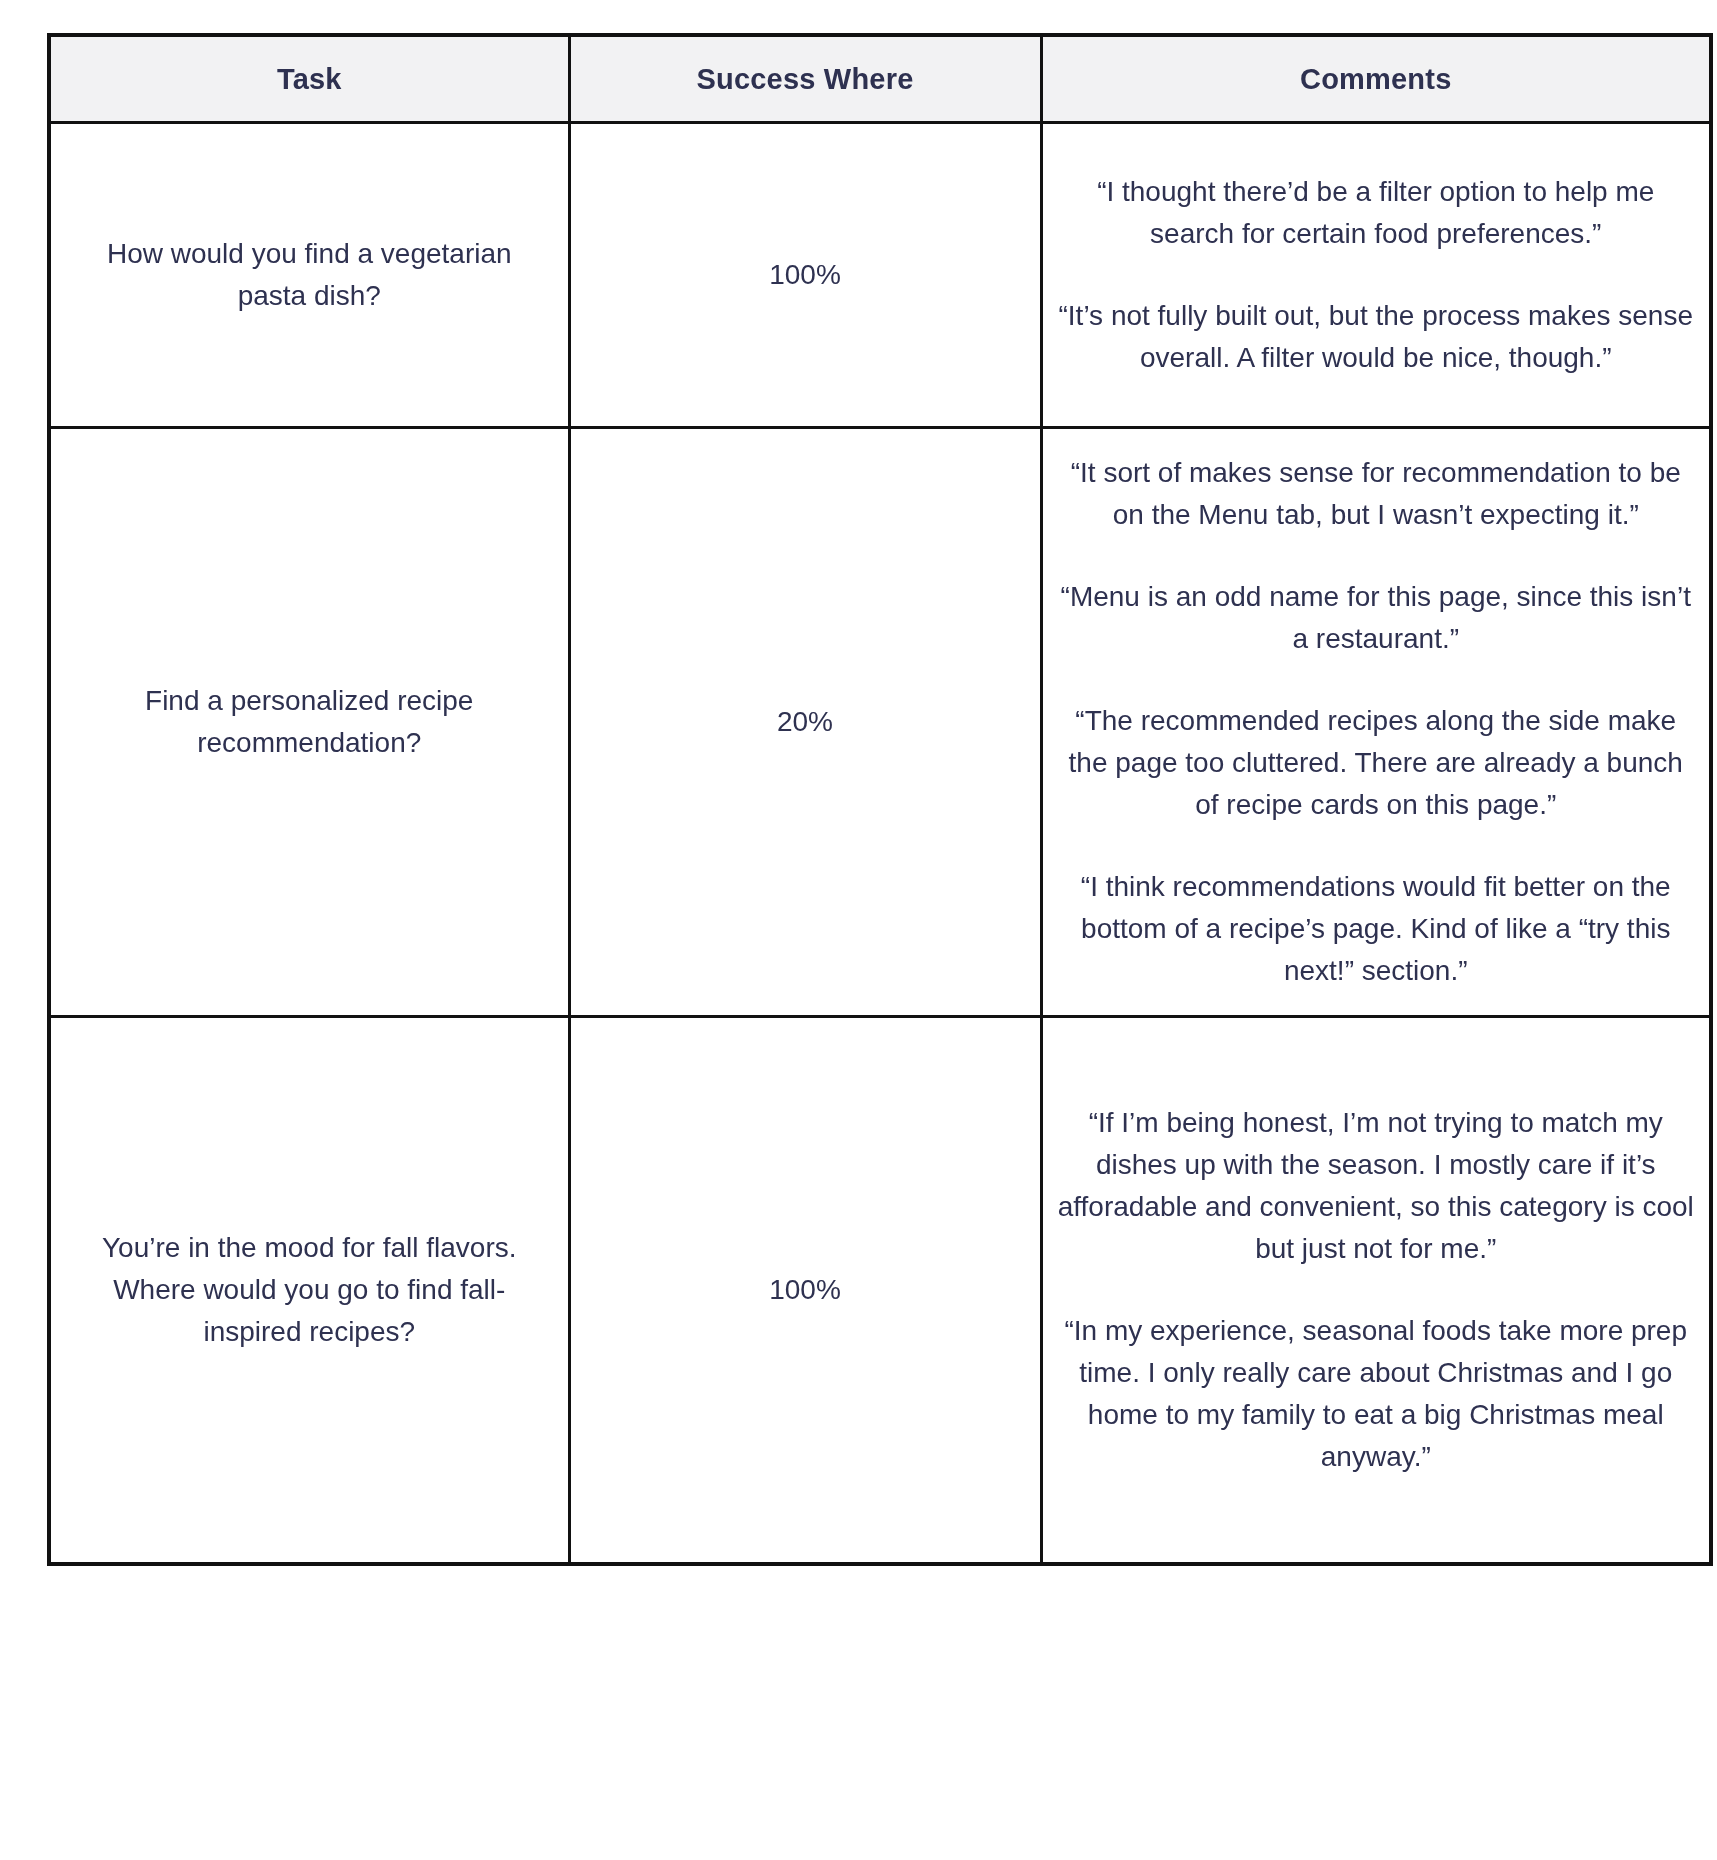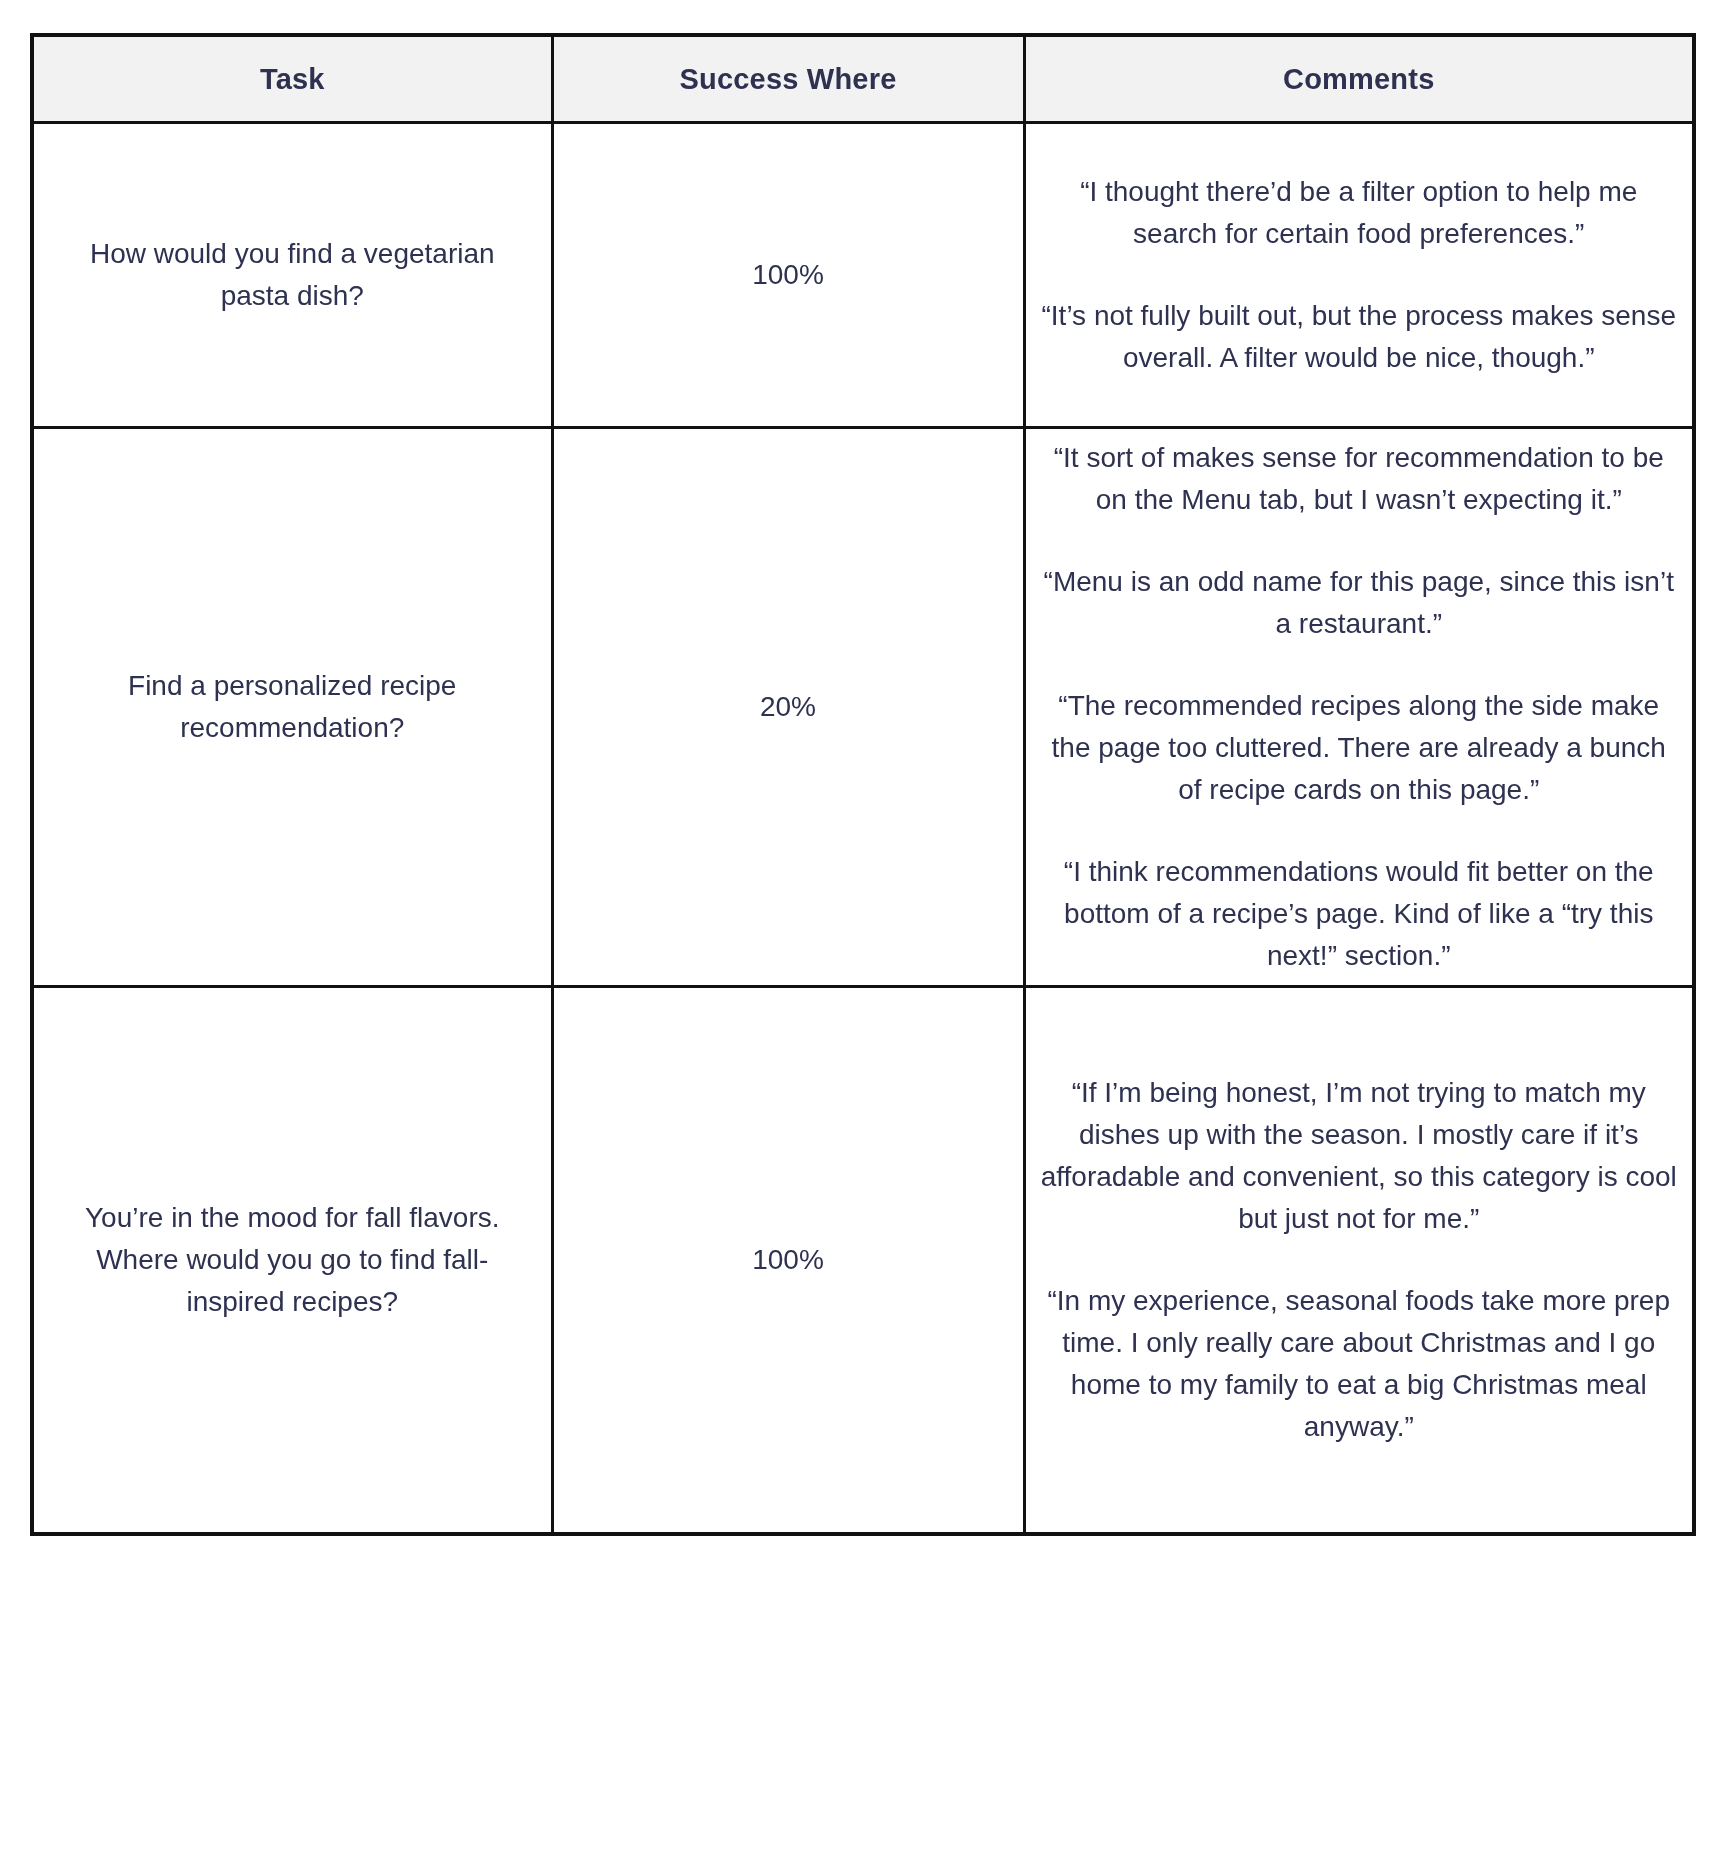--- a/index.html
+++ b/index.html
@@ -8,21 +8,21 @@
     background: #ffffff;
     font-family: "Liberation Sans", sans-serif;
   }
   body {
     width: 1717px;
     height: 1860px;
     position: relative;
   }
   .table-container {
     position: absolute;
-    left: 30px;
+    left: 47px;
     top: 33px;
   }
   table.results {
     border-collapse: collapse;
     table-layout: fixed;
     width: 1662px;
     background: var(--cell-bg, #ffffff);
     border: 4px solid var(--border, #111111);
   }
   table.results th,
@@ -45,21 +45,21 @@
     line-height: 42px;
     color: var(--navy, #2e3150);
     background: var(--cell-bg, #ffffff);
   }
   tr.row-0 { height: 305px; }
   tr.row-1 { height: 542px; }
   tr.row-2 { height: 286px; }
   tr.row-3 { height: 547px; }
   .task-cell { padding: 10px 32px; }
   .rate-cell { padding: 24px 16px; }
-  .comments-cell { padding: 8px 12px; }
+  .comments-cell { padding: 23px 12px; }
   .comments-cell p { margin: 0 0 40px 0; }
   .comments-cell p:last-child { margin-bottom: 0; text-align: center; }
   .black-text { color: var(--ink-black, #1c1c1e); }
   .navy-text  { color: var(--navy, #2e3150); }
 </style>
 </head>
 <body style="background: rgb(255, 255, 255);">
 
 <div class="table-container">
   <table class="results">

